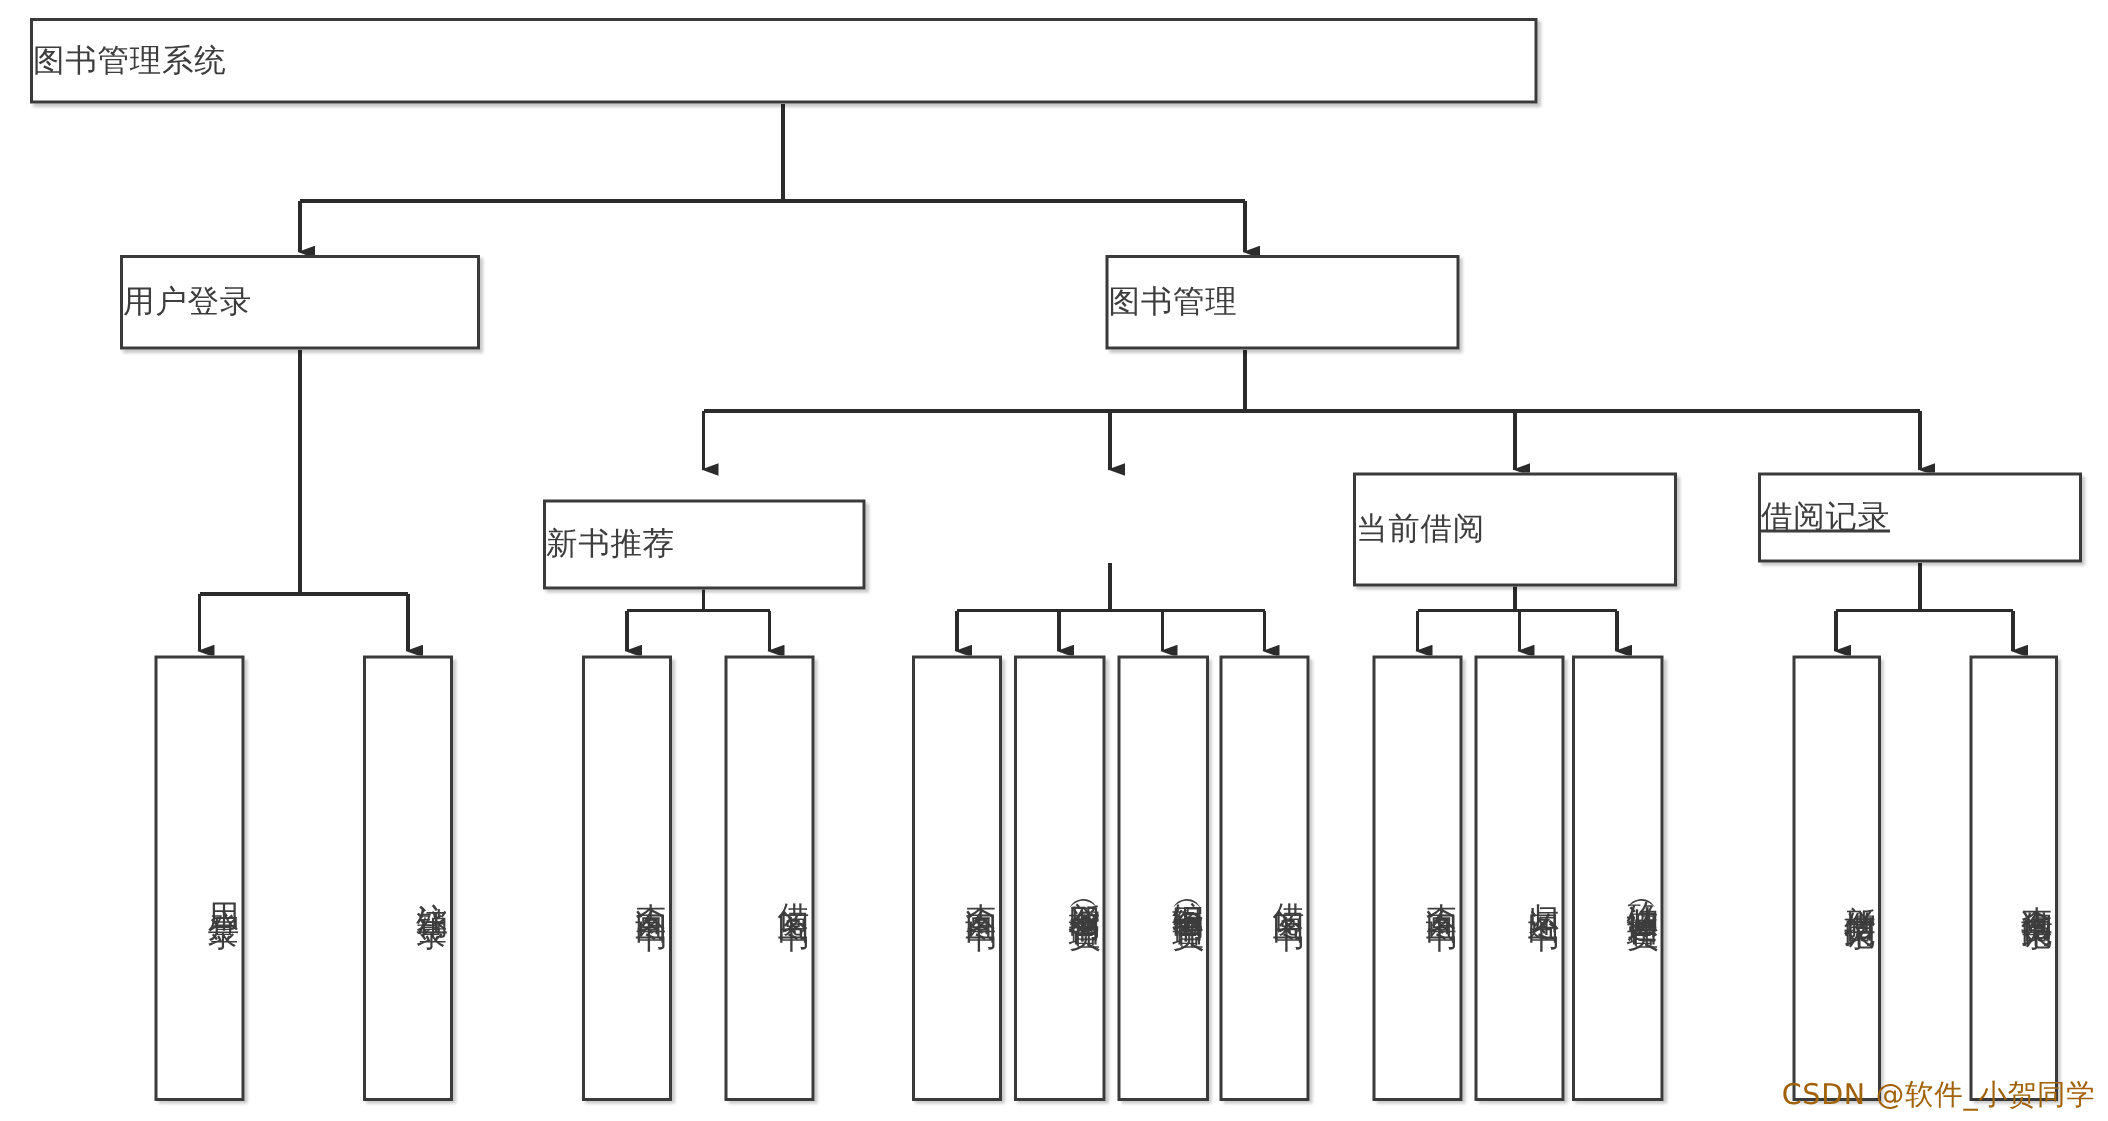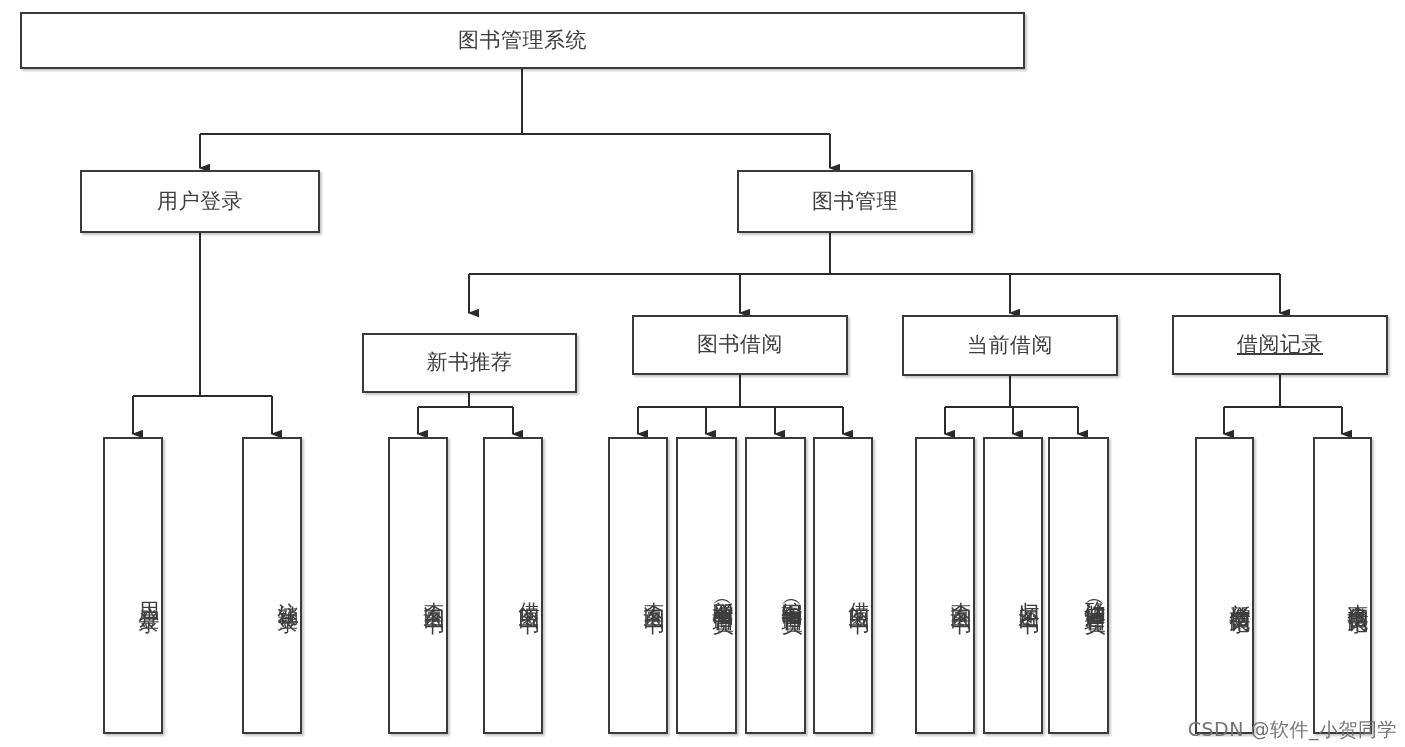--- a/index.html
+++ b/index.html
@@ -25,21 +25,20 @@
     height: 747px;
   }
   .node {
     position: absolute;
     box-sizing: border-box;
     background: #ffffff;
     border: 2px solid #3a3a3a;
     box-shadow: 2px 2px 2px rgba(0,0,0,0.22);
     display: flex;
     align-items: center;
-    justify-content: center;
     color: #3d3d3d;
     letter-spacing: 0.5px;
   }
   .node.h {
     font-size: 21px;
     line-height: 1.1;
   }
   .node.v {
     writing-mode: vertical-rl;
     text-orientation: upright;
@@ -53,21 +52,21 @@
     overflow: hidden;
   }
   .node.v.tall {
     letter-spacing: 2px;
   }
   #watermark {
     position: absolute;
     right: 8px;
     bottom: 4px;
     font-size: 19px;
-    color: #737373;
+    color: #a16207;
     letter-spacing: 0.5px;
     white-space: nowrap;
     pointer-events: none;
   }
 </style>
 </head>
 <body>
 
 <div id="canvas">
 
@@ -128,24 +127,21 @@
   <div class="node h" style="left:80px; top:170px; width:240px; height:63px;">
     <span>用户登录</span>
   </div>
   <div class="node h" style="left:737px; top:170px; width:236px; height:63px;">
     <span>图书管理</span>
   </div>
 
   <div class="node h" style="left:362px; top:333px; width:215px; height:60px;">
     <span>新书推荐</span>
   </div>
-  <div class="node h" style="left:632px; top:315px; width:216px; height:60px;">
-    <span>图书借阅</span>
-  </div>
-  <div class="node h" style="left:902px; top:315px; width:216px; height:61px;">
+  <div class="node h" style="left:902px; top:315px; width:216px; height:76px;">
     <span>当前借阅</span>
   </div>
   <div class="node h" style="left:1172px; top:315px; width:216px; height:60px;text-decoration:underline;">
     <span>借阅记录</span>
   </div>
 
   <div class="node v" style="left:103px; top:437px; width:60px; height:297px;">
     <span>用户登录</span>
   </div>
   <div class="node v" style="left:242px; top:437px; width:60px; height:297px;">

